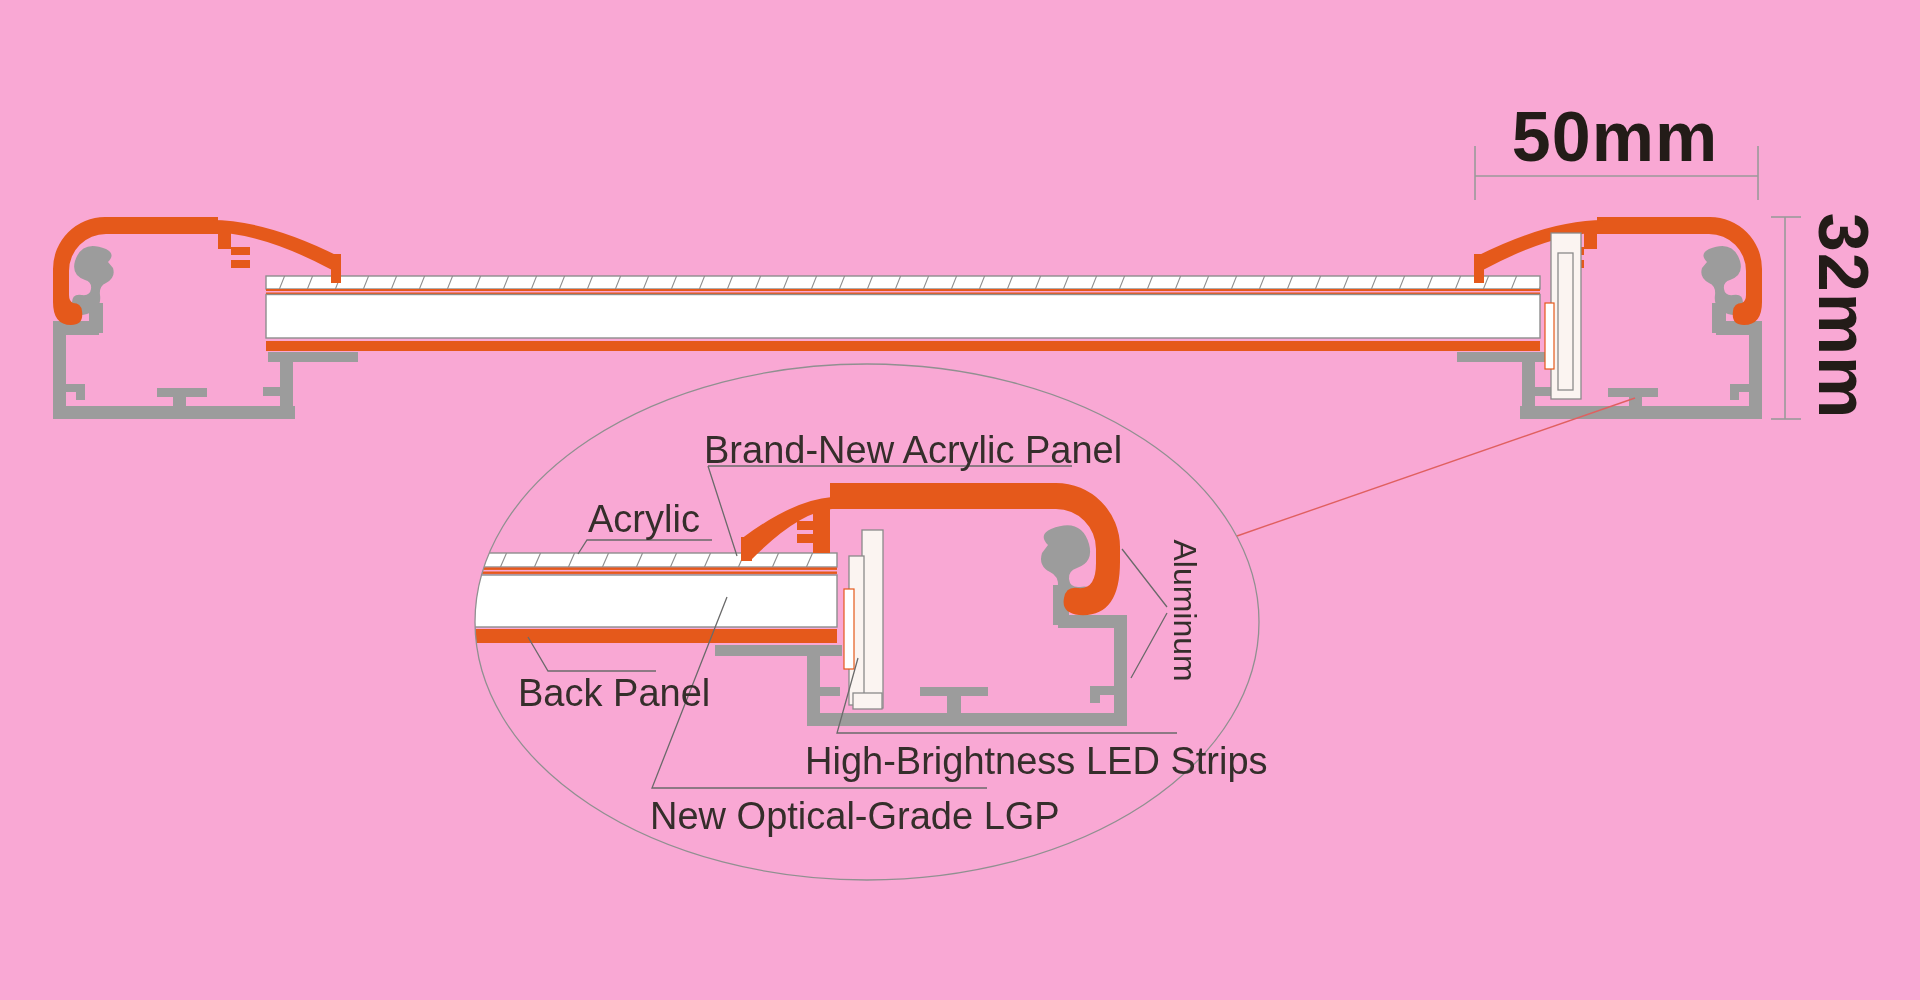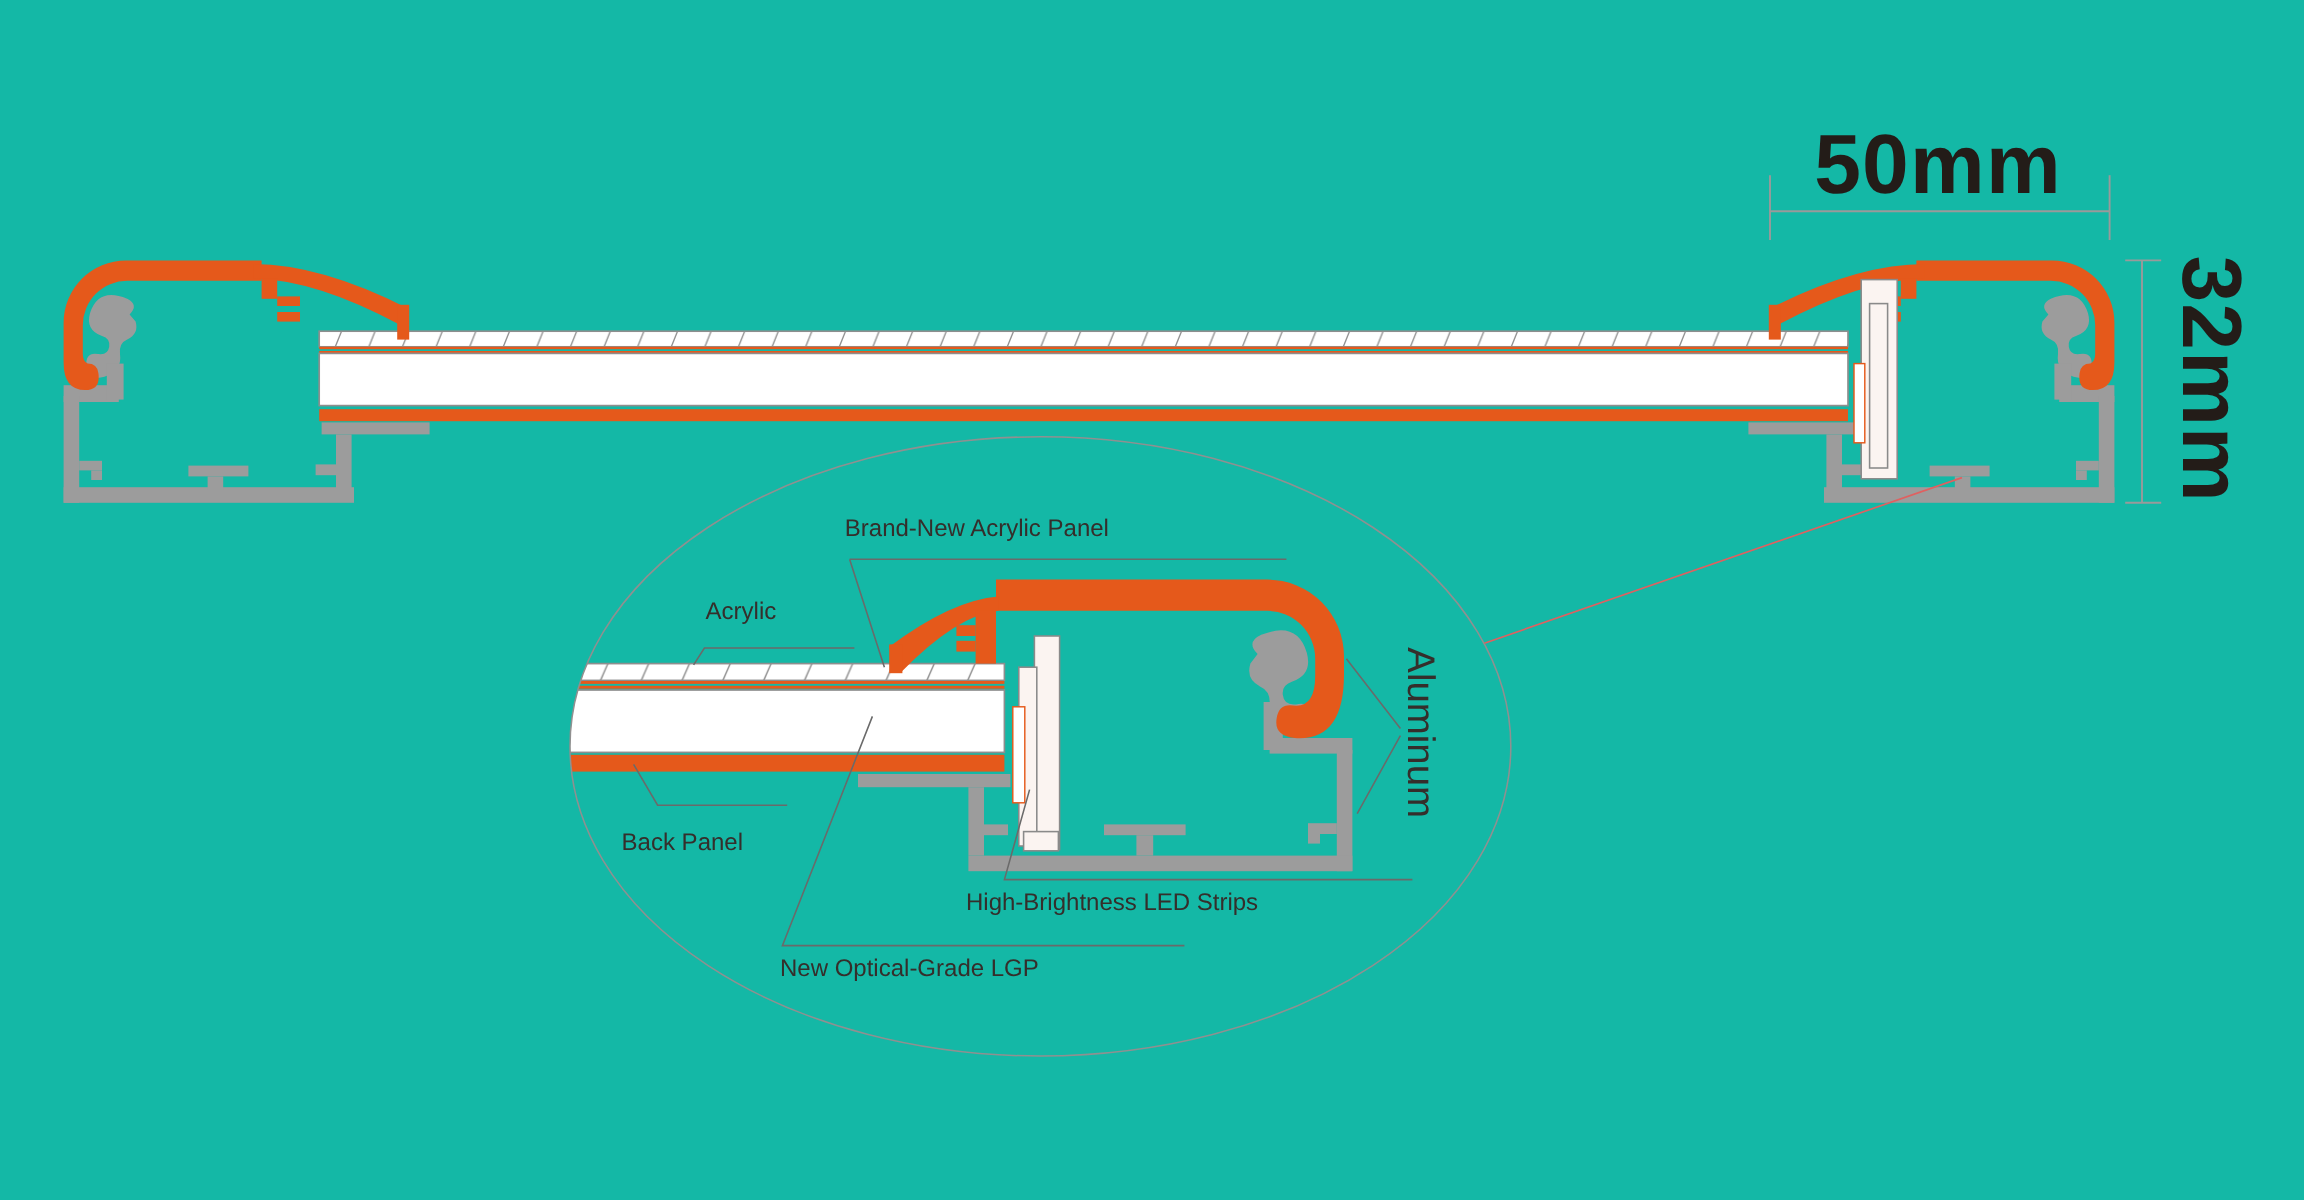--- a/index.html
+++ b/index.html
@@ -1,33 +1,33 @@
 <!DOCTYPE html>
 <html style="--orange: #E5591B; --alum: #9C9C9C; --red: #E06060; --line: #8E8E8E; --text-dark: #352E2B;"><head>
 <meta charset="utf-8">
 <style>
   html,body{margin:0;padding:0;background:#ffffff;}
   #stage{
-    position:relative;width:1920px;height:1000px;background:#14b8a6;overflow:hidden;
+    position:relative;width:1920px;height:1000px;background:#f9a8d4;overflow:hidden;
     font-family:"Liberation Sans","DejaVu Sans",sans-serif;
   }
   #stage svg{position:absolute;left:0;top:0;}
   .lbl{
     position:absolute;color:var(--text-dark,#352e2b);
-    font-size:20px;line-height:1.1;white-space:nowrap;
+    font-size:38px;line-height:1.1;white-space:nowrap;
   }
   .dim-lbl{
     position:absolute;color:#231c18;font-weight:bold;font-size:70px;line-height:70px;
     text-align:center;white-space:nowrap;letter-spacing:1px;
   }
   #lbl-50{left:1465px;top:102px;width:300px;}
   #lbl-32{left:1693px;top:281px;width:300px;transform:rotate(90deg);}
   #lbl-acrylic{left:704px;top:430px;}
   #lbl-graphic{left:588px;top:499px;}
-  #lbl-back{left:518px;top:691px;}
+  #lbl-back{left:518px;top:673px;}
   #lbl-led{left:805px;top:741px;}
   #lbl-lgp{left:650px;top:796px;}
   #lbl-aluminum{left:1104px;top:593px;width:160px;text-align:center;transform:rotate(90deg);font-size:32px;}
   .o-fill{fill:var(--orange,#e5591b);}
   .g-fill{fill:var(--alum,#9c9c9c);}
   .white-box{fill:#ffffff;stroke:var(--line,#8e8e8e);stroke-width:1.4;}
   .led-box{fill:#fbf4f1;stroke:#8a8a8a;stroke-width:1.3;}
   .led-strip{fill:#ffffff;stroke:var(--orange,#e5591b);stroke-width:1.2;}
   .leader{stroke:#6a6a6a;stroke-width:1.3;fill:none;}
   .dimline{stroke:#9a9a9a;stroke-width:1.6;fill:none;}

